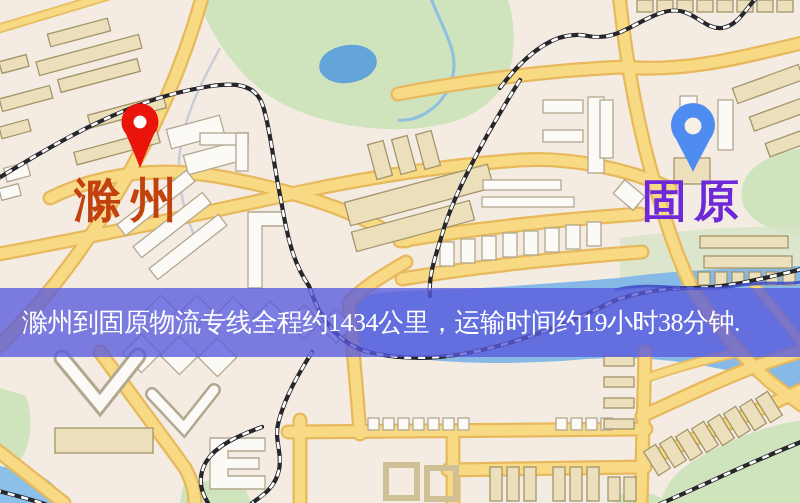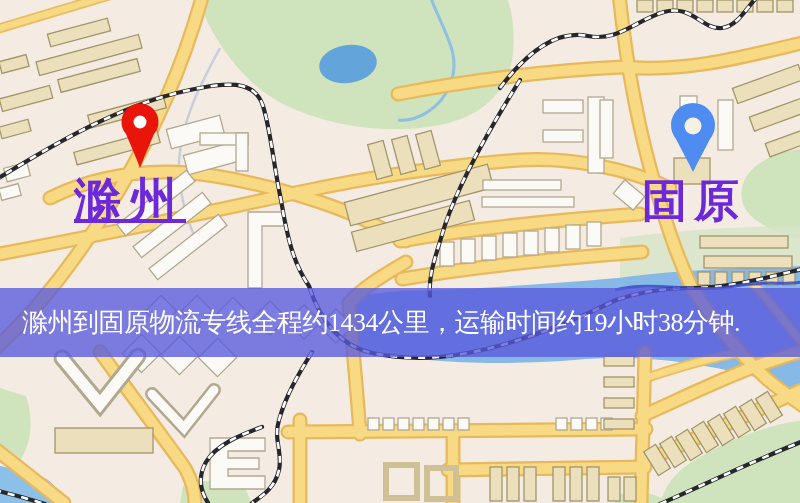--- a/index.html
+++ b/index.html
@@ -279,19 +279,19 @@
     <g transform="translate(140,168)">
       <path d="M0,0 C-4,-11 -9,-22 -14,-34 A18.5,18.5 0 1 1 14,-34 C9,-22 4,-11 0,0 Z" fill="#e9140a"></path>
       <circle cx="0" cy="-46" r="6.5" fill="#ffffff"></circle>
     </g>
     <g transform="translate(693,172)">
       <path d="M0,0 C-5,-11 -11,-21 -17,-33 A22,22 0 1 1 17,-33 C11,-21 5,-11 0,0 Z" fill="#4f8cf2"></path>
       <circle cx="0" cy="-46" r="8.5" fill="#f7f1e3"></circle>
     </g>
   </svg>
 
-  <div class="place-label label-origin" style="color: #6d28d9; text-decoration: underline;">滁州</div>
+  <div class="place-label label-origin" style="color: #c2410c;">滁州</div>
   <div class="place-label label-dest" style="color: #6d28d9;">固原</div>
 
   <div class="banner" style="background-color: rgba(88, 90, 220, 0.78);">
     <span style="color: rgb(255, 255, 255);">滁州到固原物流专线全程约1434公里，运输时间约19小时38分钟.</span>
   </div>
 </div>
 
 </body></html>

